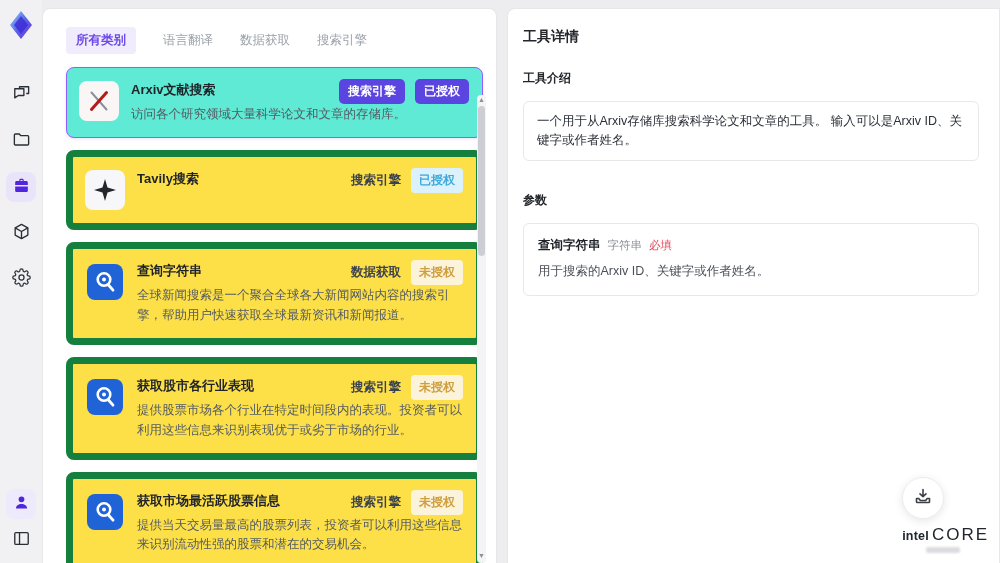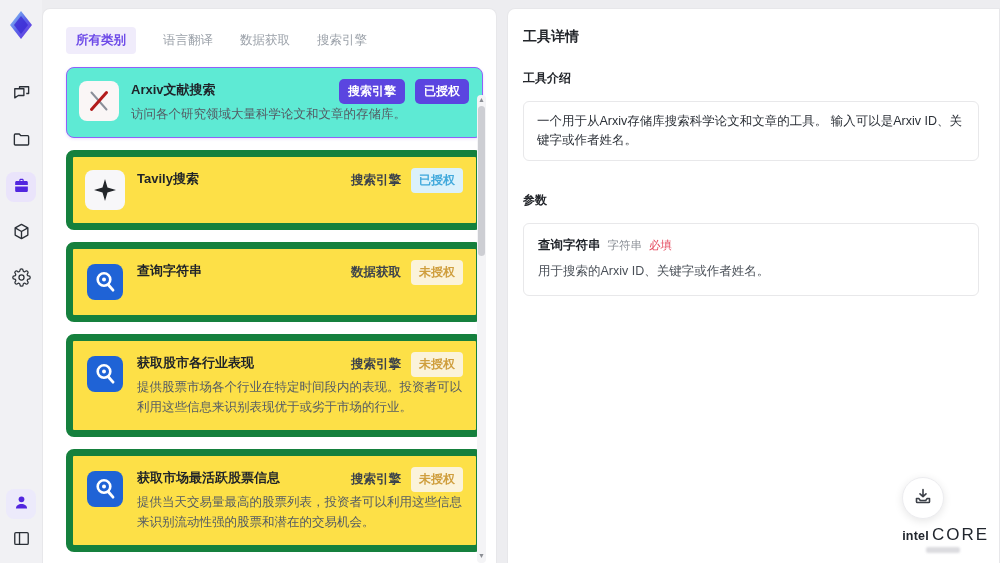--- a/index.html
+++ b/index.html
@@ -172,20 +172,21 @@
     <div class="tool-icon">
             <svg viewBox="0 0 40 40">
               <rect x="2" y="2" width="36" height="36" rx="8" fill="#1f63d6"></rect>
               <circle cx="19" cy="17.5" r="6.3" stroke="#fff" stroke-width="2.6" fill="none"></circle>
               <circle cx="19" cy="17.5" r="2" fill="#fff"></circle>
               <path d="M23.5 23l4.5 5.2" stroke="#fff" stroke-width="2.8" stroke-linecap="round"></path>
             </svg>
           </div>
     <div class="tool-body">
       <div class="tool-name">查询字符串</div>
+      <div class="tool-desc">全球新闻搜索是一个聚合全球各大新闻网站内容的搜索引擎，帮助用户快速获取全球最新资讯和新闻报道。</div>
     </div>
     <div class="tool-badges">
       <span class="cat-plain">数据获取</span>
       <span class="chip chip-yellow">未授权</span>
     </div>
   </div>
         <div class="tool-card">
     <div class="tool-icon">
             <svg viewBox="0 0 40 40">
               <rect x="2" y="2" width="36" height="36" rx="8" fill="#1f63d6"></rect>

